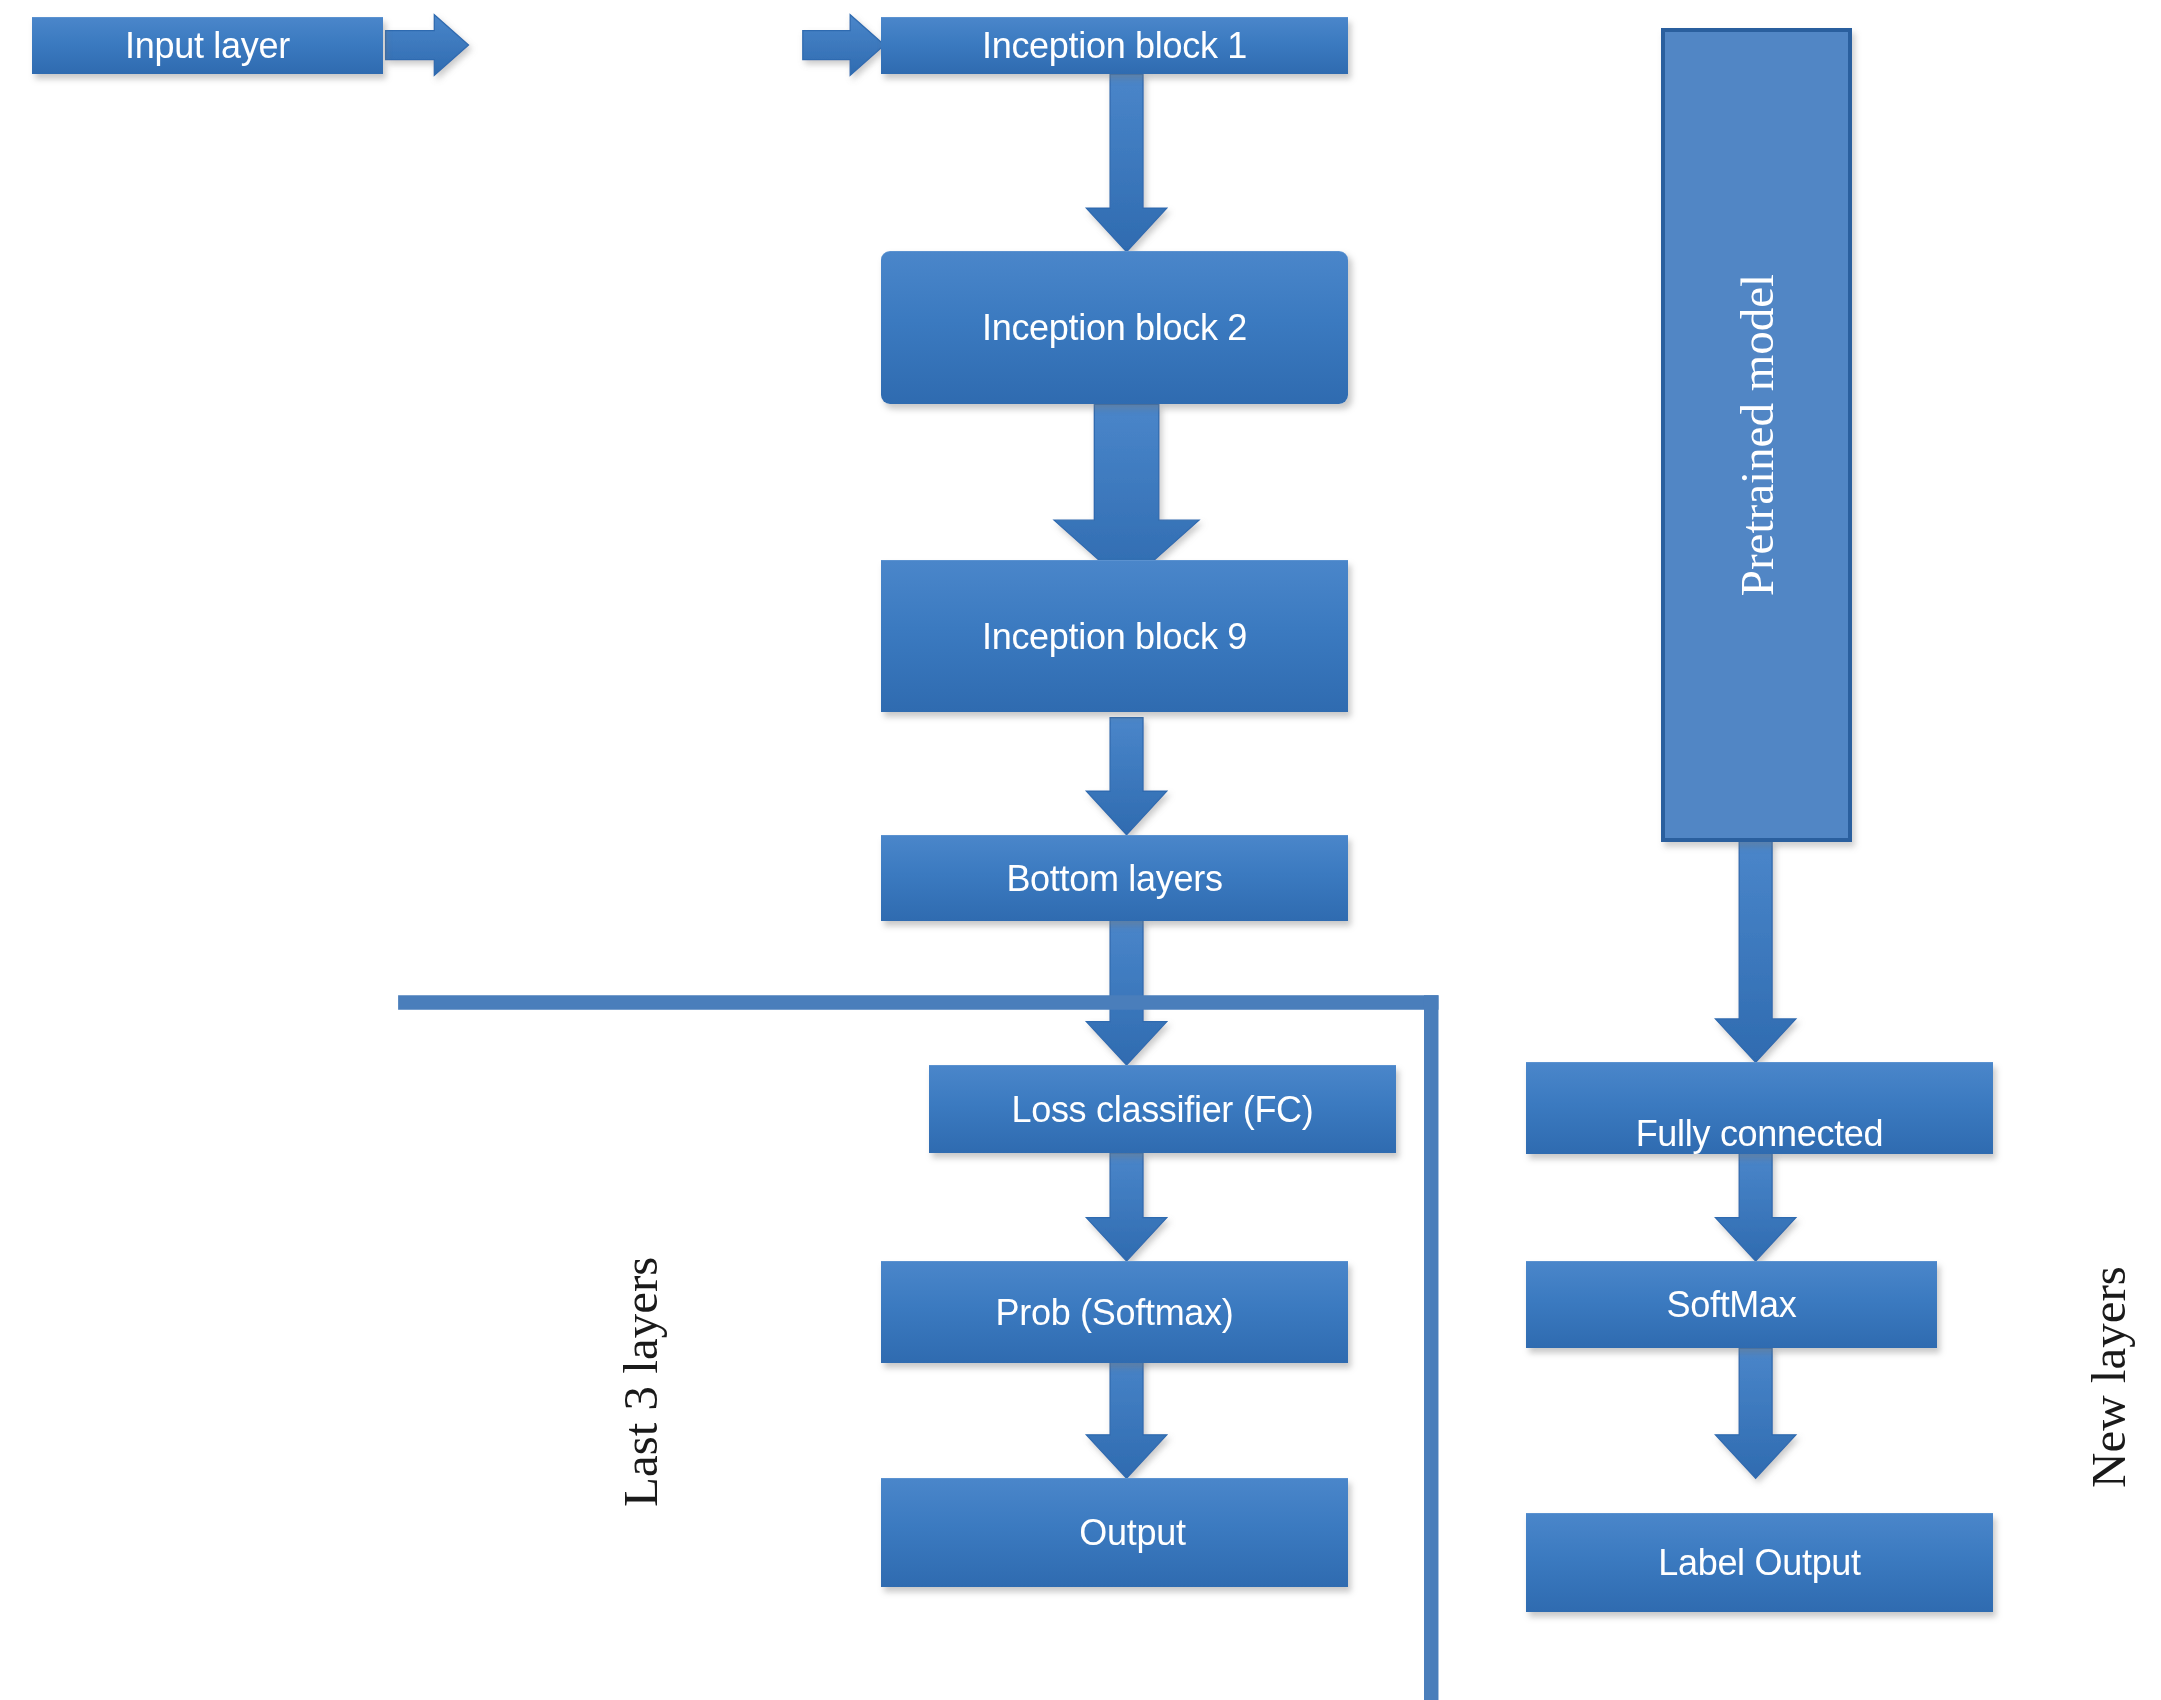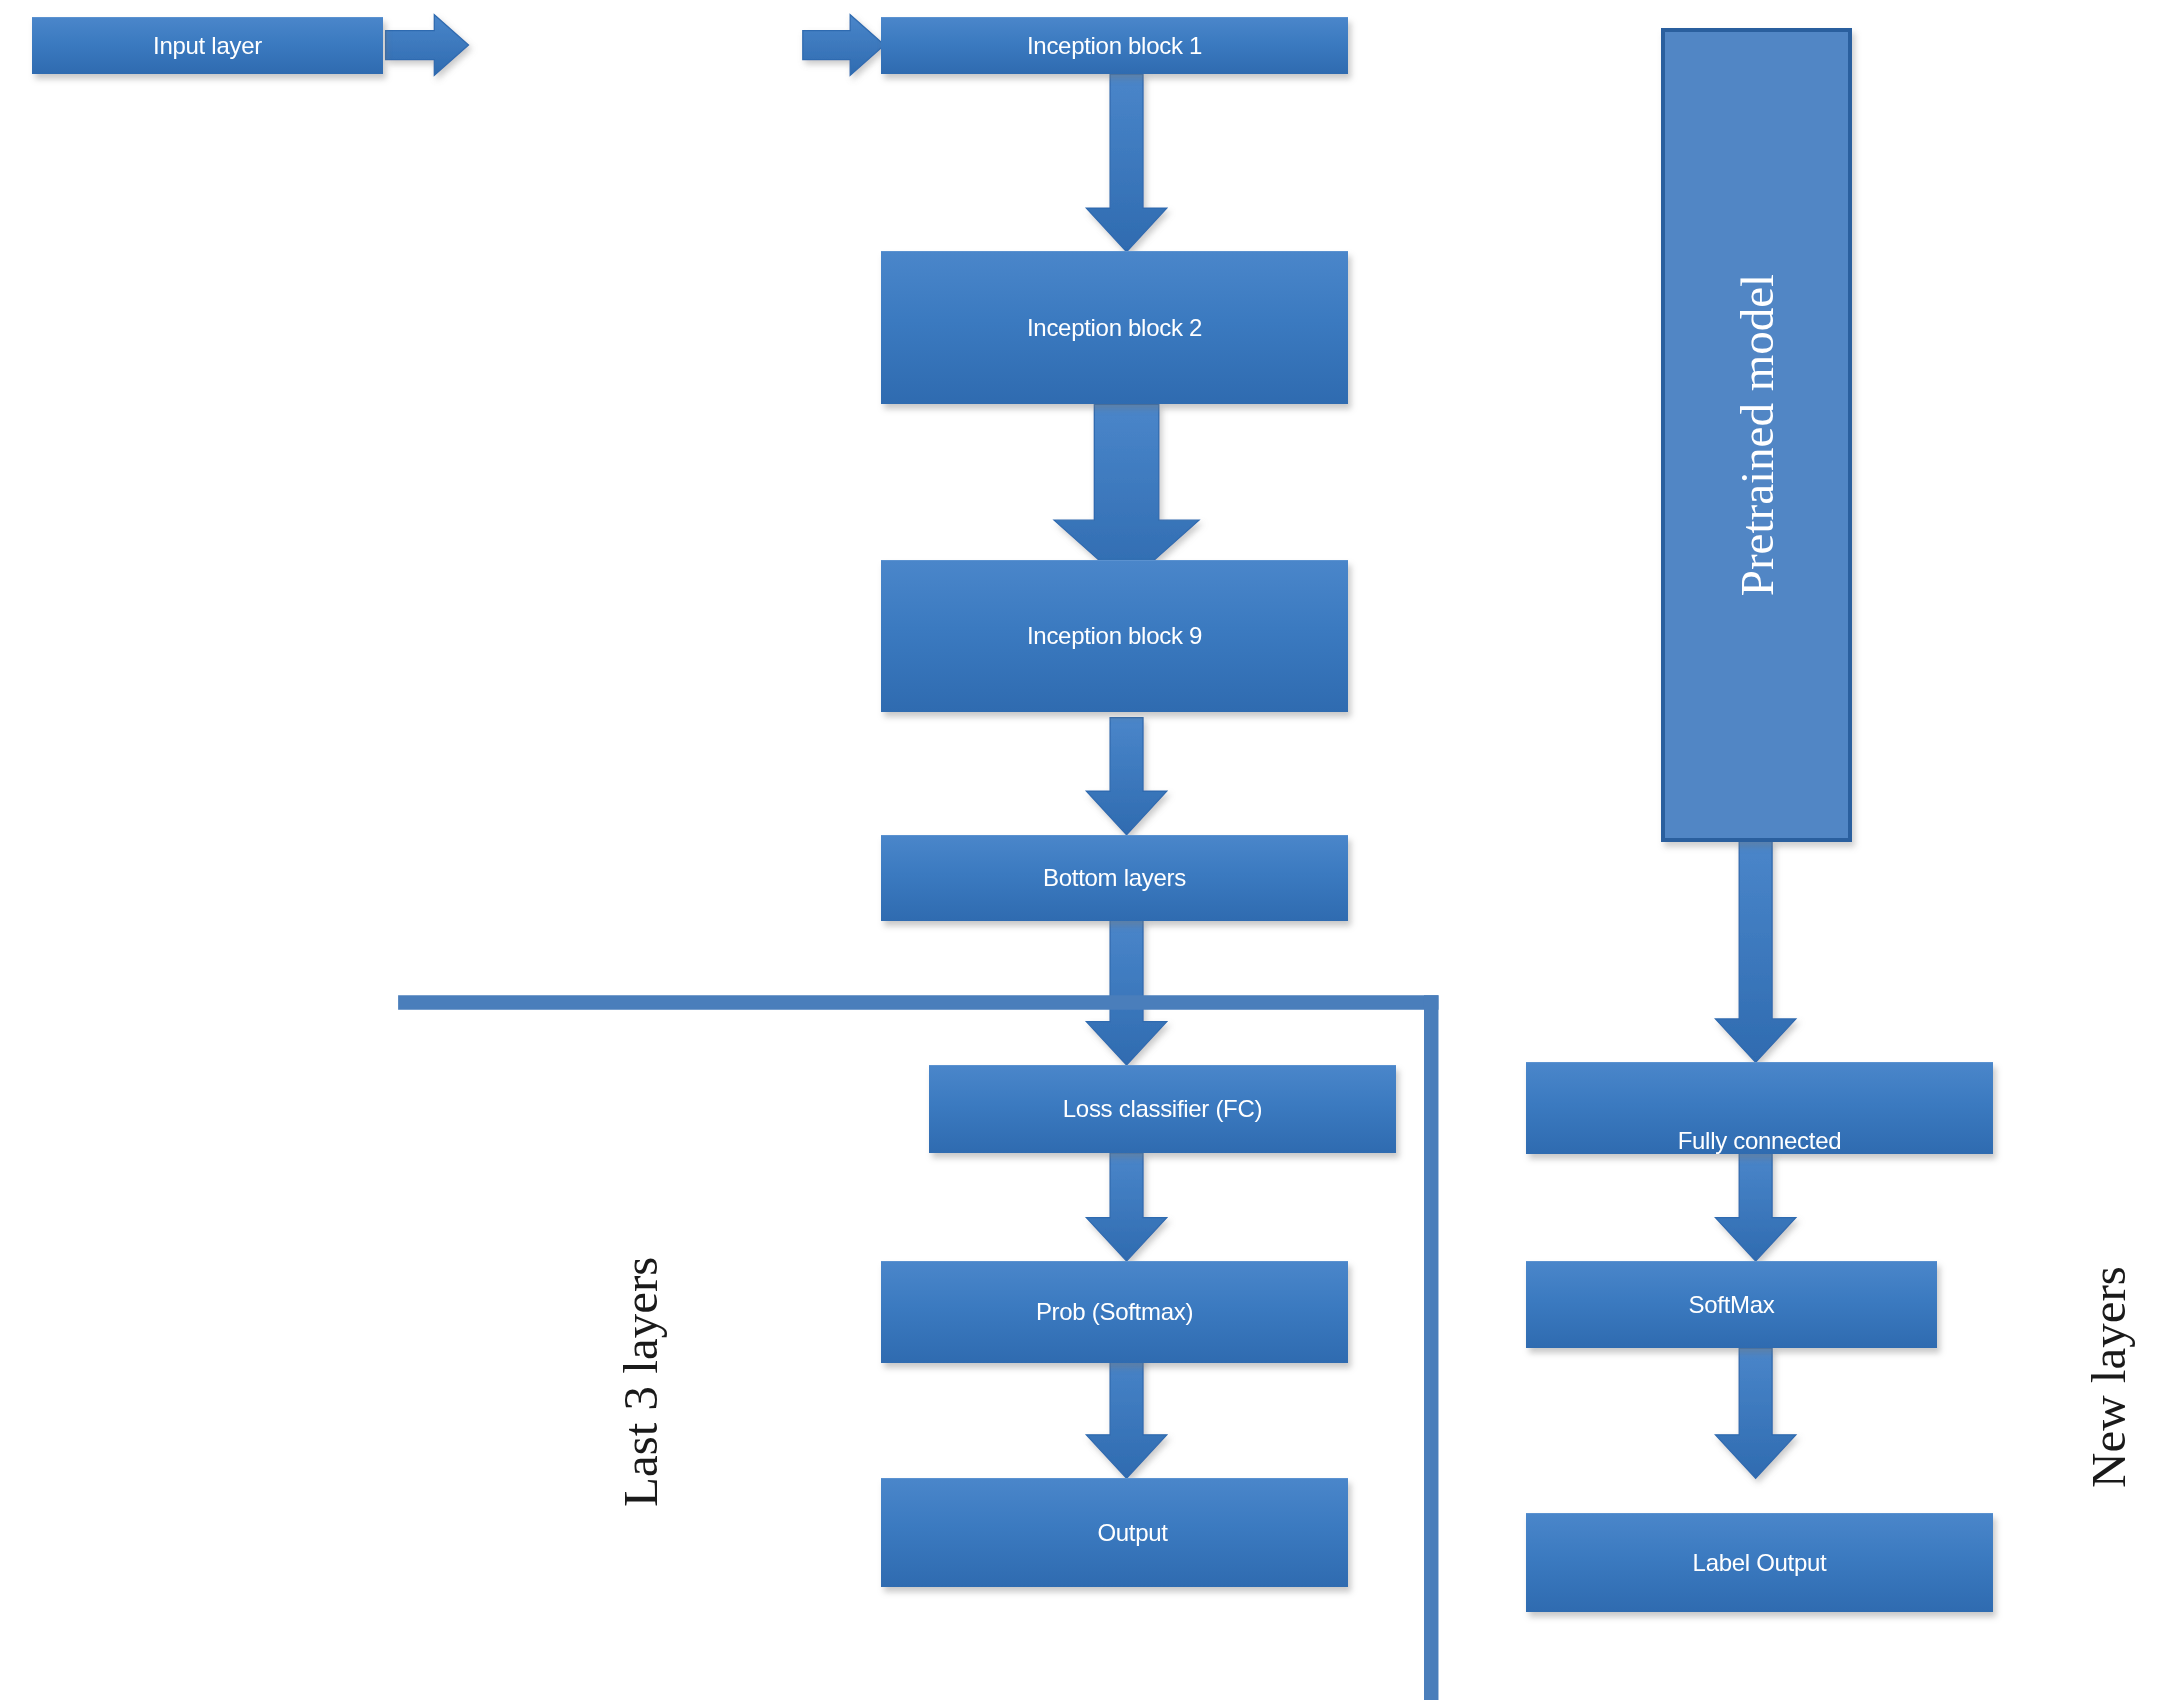--- a/index.html
+++ b/index.html
@@ -19,21 +19,21 @@
   
   .node {
     position: absolute;
     box-sizing: border-box;
     background: linear-gradient(to bottom, #4a86ca 0%, #3b7ac0 45%, #2f6bb0 100%);
     color: #ffffff;
     display: flex;
     align-items: center;
     justify-content: center;
     text-align: center;
-    font-size: 24px;
+    font-size: 36px;
     font-weight: 400;
     letter-spacing: -0.3px;
     box-shadow: 3.3px 4.6px 6px rgba(120,120,120,0.40);
     border-top: 1.3px solid #5b92d0;
     line-height: 1.1;
   }
 
   
   .panel {
     position: absolute;
@@ -146,21 +146,21 @@
 
   <div class="node" style="left:32px; top:17px; width:351px; height:57px;">
     <span>Input layer</span>
   </div>
 
 
   <div class="node" style="left:881px; top:17px; width:467px; height:57px;">
     <span>Inception block 1</span>
   </div>
 
-  <div class="node" style="left:881px; top:251px; width:467px; height:153px;">
+  <div class="node" style="left:881px; top:251px; width:467px; height:153px;border-radius:9px;">
     <span>Inception block 2</span>
   </div>
 
   <div class="node" style="left:881px; top:560px; width:467px; height:152px;">
     <span>Inception block 9</span>
   </div>
 
   <div class="node" style="left:881px; top:835px; width:467px; height:86px;">
     <span>Bottom layers</span>
   </div>

